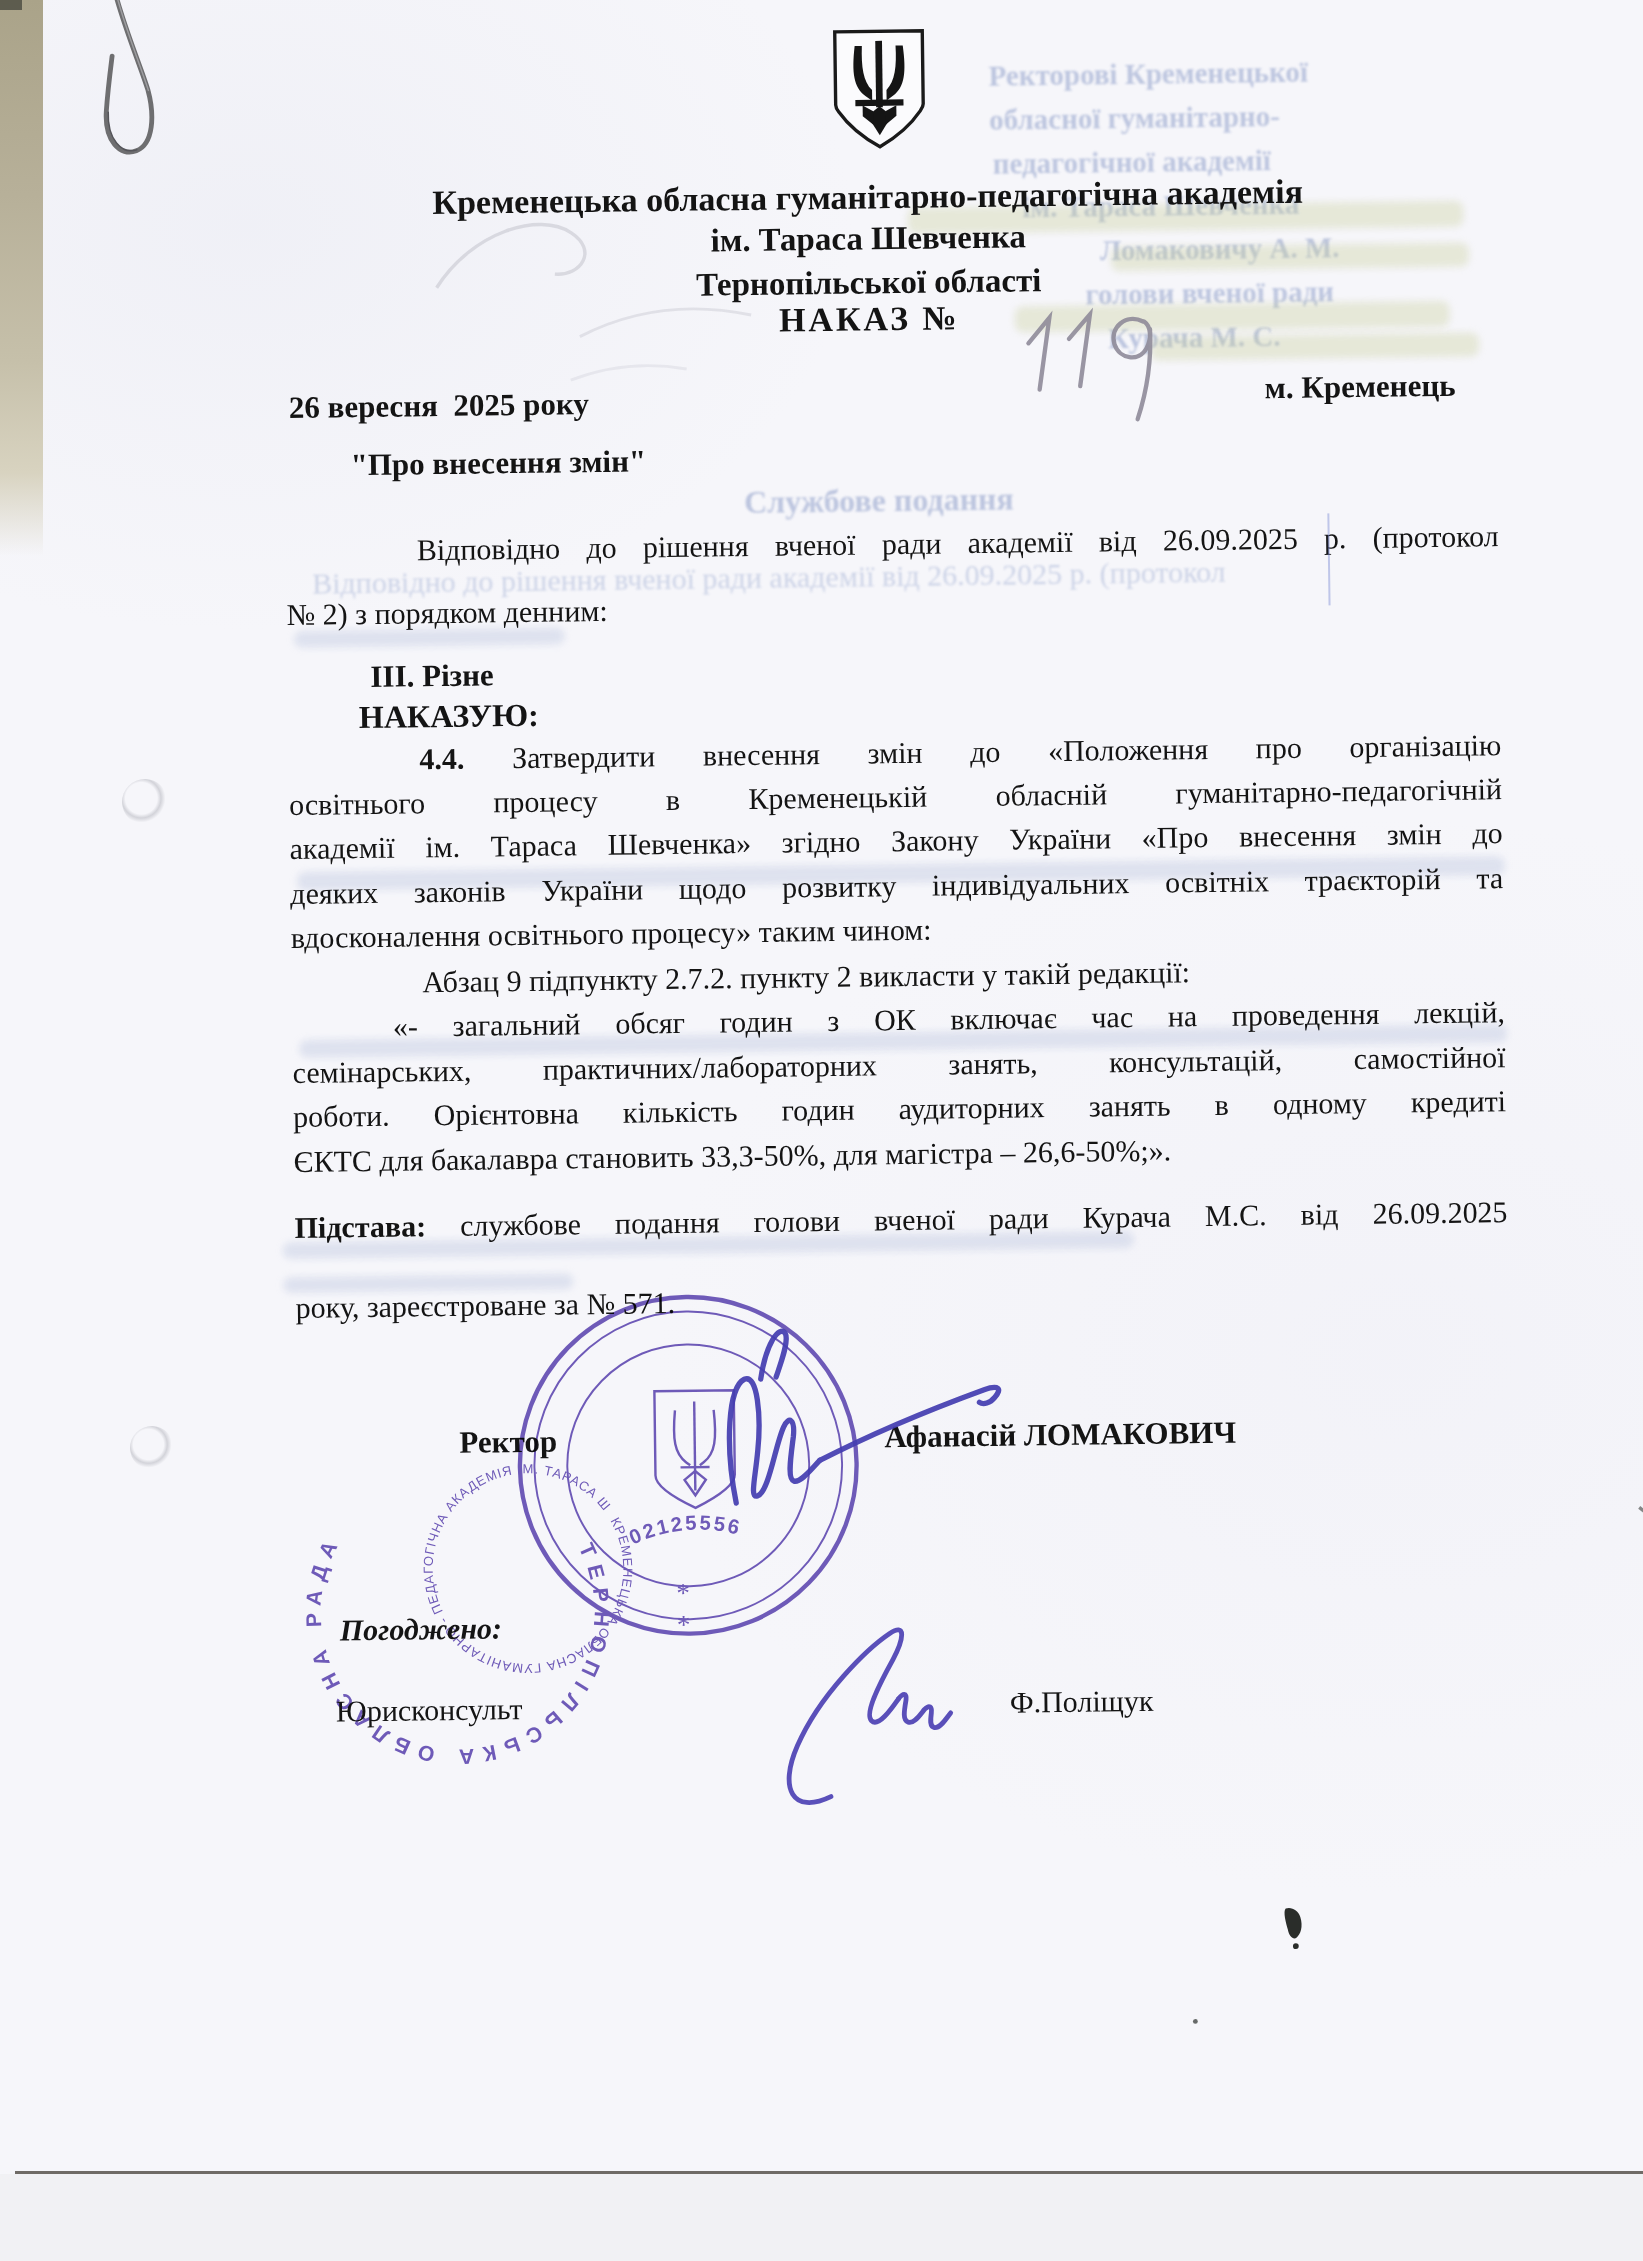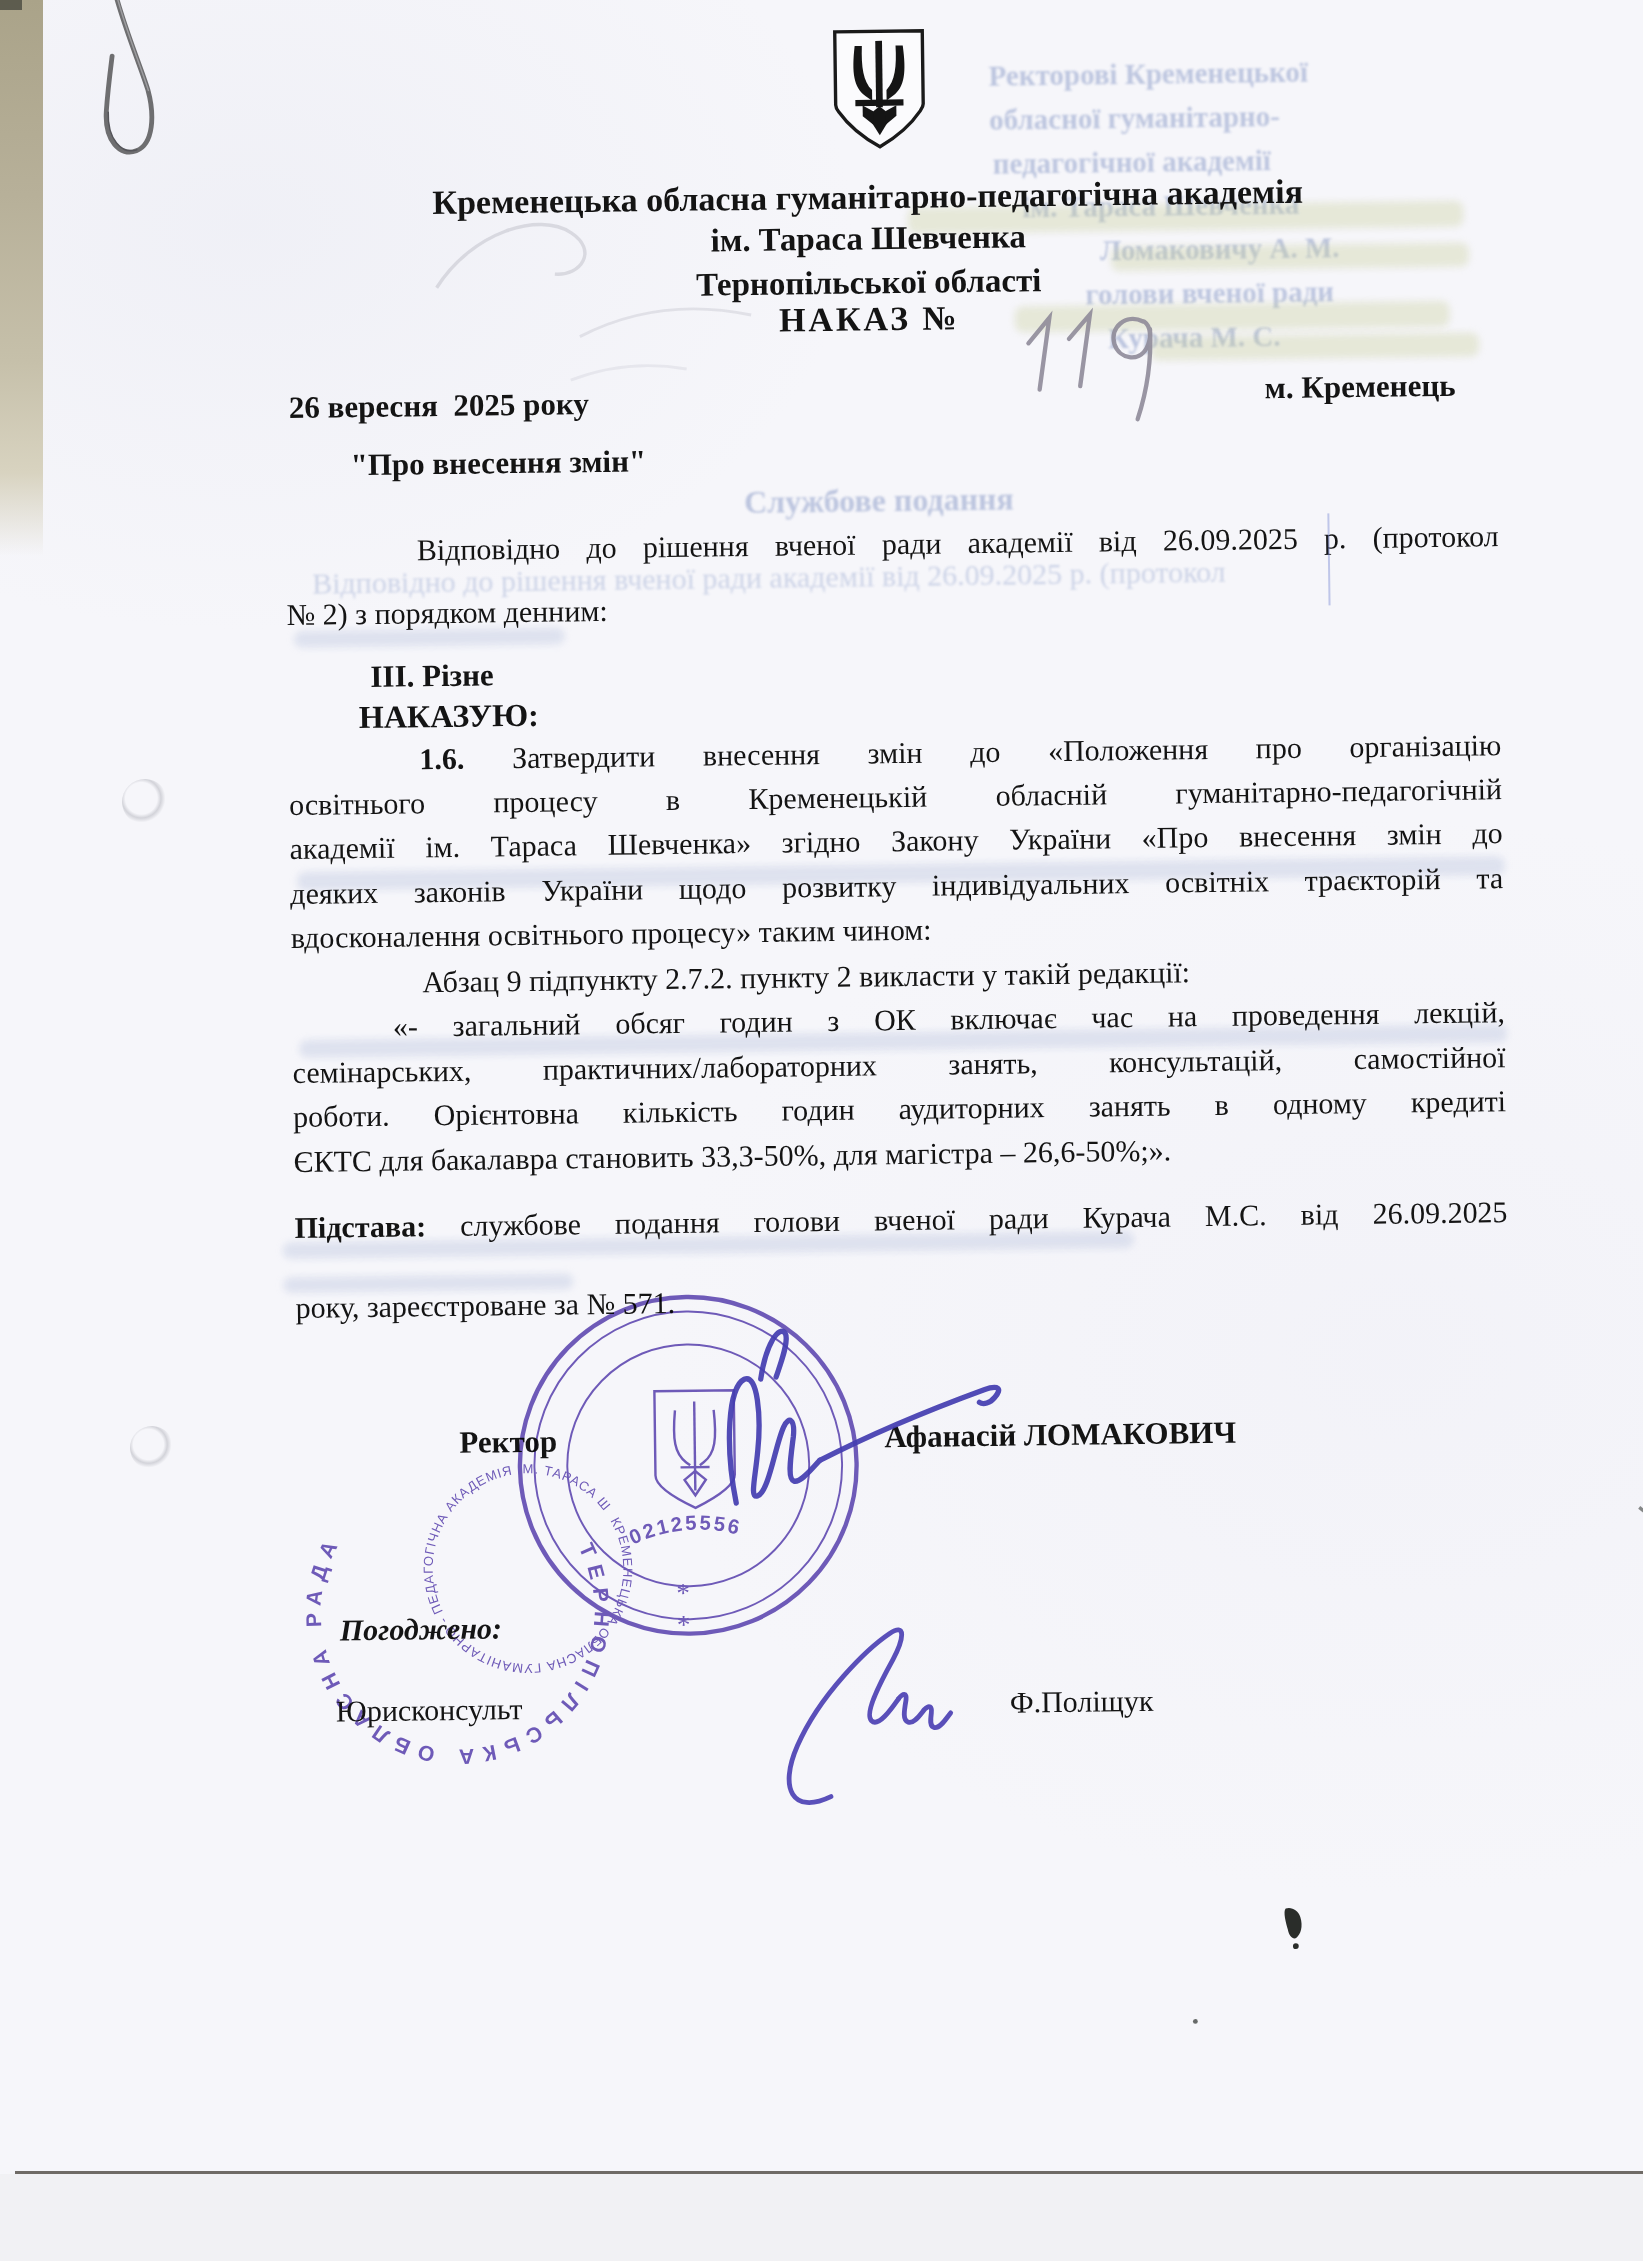--- a/index.html
+++ b/index.html
@@ -114,21 +114,21 @@
   <div class="t bold" style="left:1264px;top:376px;font-size:31px">м. Кременець</div>
 
   <div class="t bold" style="left:349px;top:441px;font-size:31px">"Про внесення змін"</div>
 
   <div class="body-line j ind" style="top:526px">Відповідно до рішення вченої ради академії від 26.09.2025 р. (протокол</div>
   <div class="body-line" style="top:589px">№ 2) з порядком денним:</div>
 
   <div class="t bold" style="left:366px;top:653px;font-size:31px">ІІІ. Різне</div>
   <div class="t bold" style="left:354px;top:693px;font-size:32px">НАКАЗУЮ:</div>
 
-  <div class="body-line j ind" style="top:735px"><b>1.6.</b><span> Затвердити внесення змін до «Положення про організацію</span></div>
+  <div class="body-line j ind" style="top:735px"><b>4.4.</b><span> Затвердити внесення змін до «Положення про організацію</span></div>
   <div class="body-line j" style="top:779px">освітнього процесу в Кременецькій обласній гуманітарно-педагогічній</div>
   <div class="body-line j" style="top:823px">академії ім. Тараса Шевченка» згідно Закону України «Про внесення змін до</div>
   <div class="body-line j" style="top:868px">деяких законів України щодо розвитку індивідуальних освітніх траєкторій та</div>
   <div class="body-line" style="top:912px">вдосконалення освітнього процесу» таким чином:</div>
 
   <div class="body-line ind" style="top:958px">Абзац 9 підпункту 2.7.2. пункту 2 викласти у такій редакції:</div>
 
   <div class="body-line j ind" style="top:1002px;text-indent:101px">«- загальний обсяг годин з ОК включає час на проведення лекцій,</div>
   <div class="body-line j" style="top:1047px">семінарських, практичних/лабораторних занять, консультацій, самостійної</div>
   <div class="body-line j" style="top:1091px">роботи. Орієнтовна кількість годин аудиторних занять в одному кредиті</div>

